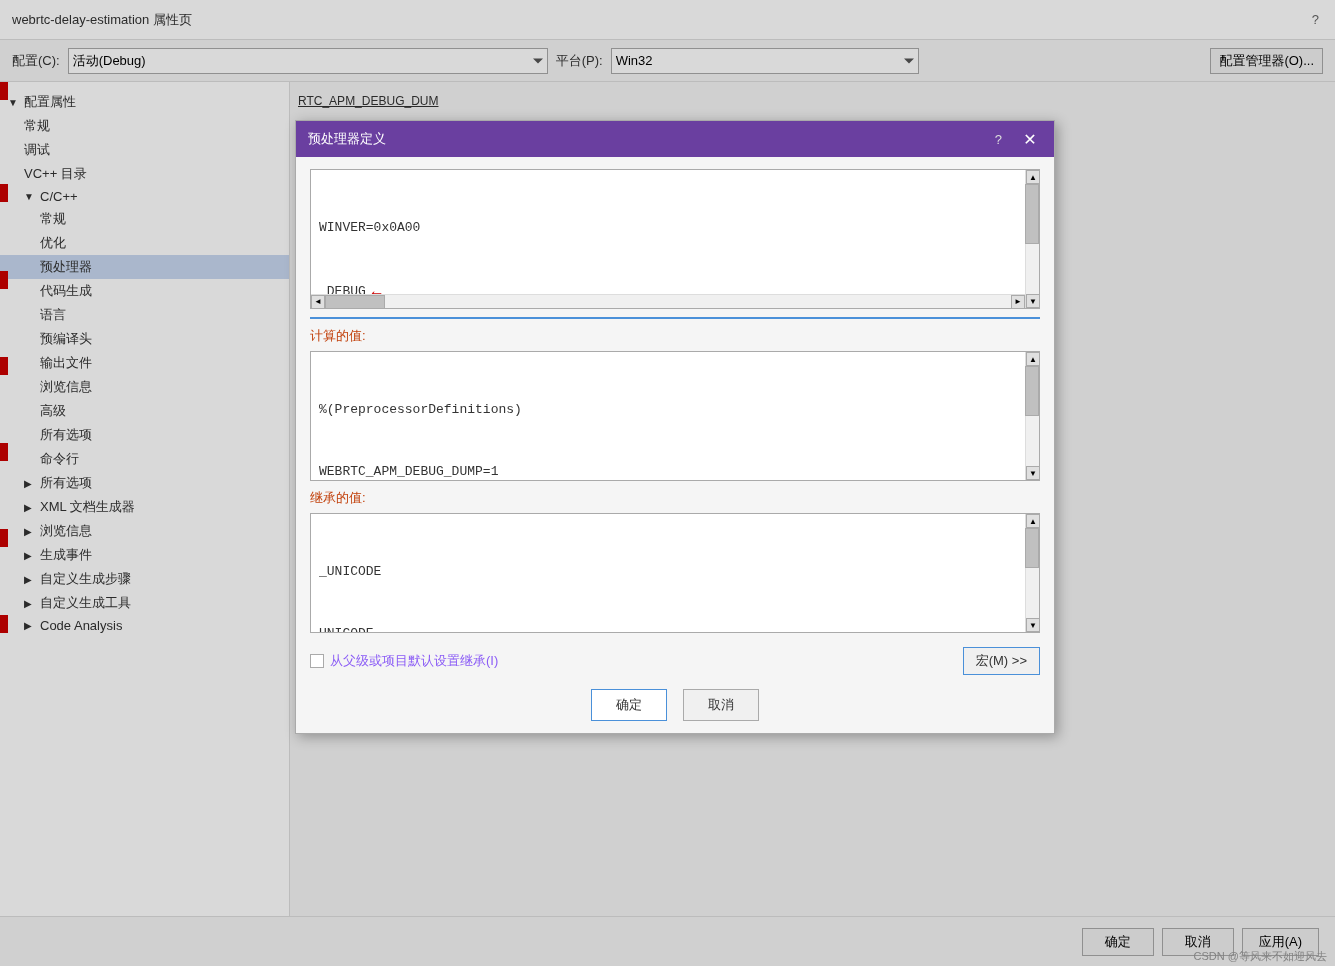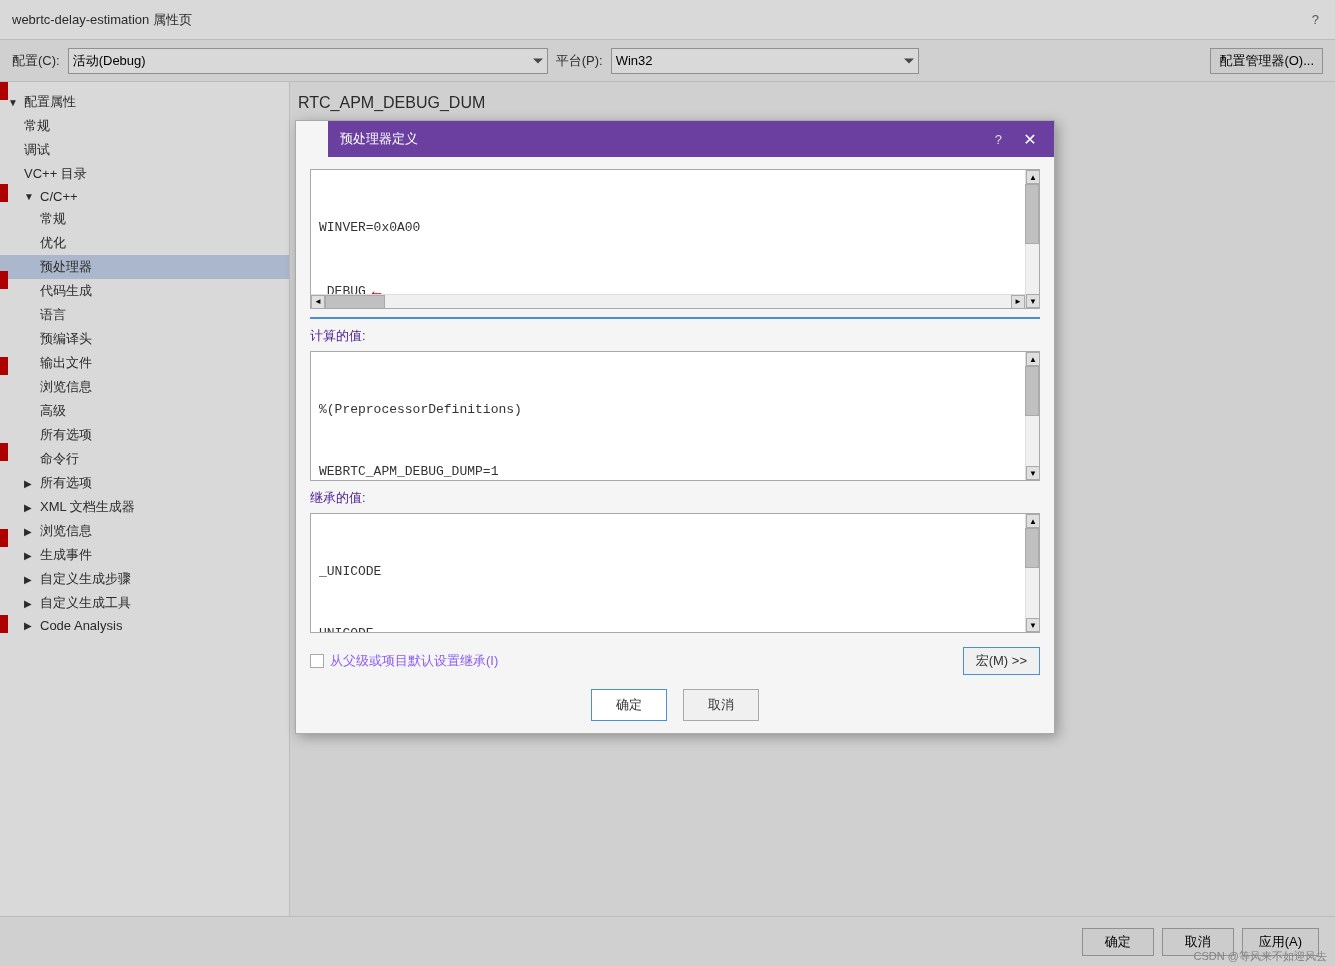--- a/index.html
+++ b/index.html
@@ -215,21 +215,20 @@
 
     .modal-title-bar {
       background: #6a3fa0;
       height: 36px;
       display: flex;
       align-items: center;
       padding: 0 12px;
       color: #fff;
       font-size: 13px;
       gap: 8px;
-      margin-left: 32px;
     }
     .modal-title-text {
       flex: 1;
       color: #fff;
       font-size: 13px;
     }
     .modal-title-help {
       color: #ddd;
       font-size: 13px;
       cursor: pointer;
@@ -318,21 +317,21 @@
 
     
     .blue-separator {
       height: 2px;
       background: #4a90d9;
       margin-bottom: 8px;
     }
 
     .modal-section-label {
       font-size: 13px;
-      color: #4c1d95;
+      color: #c2410c;
       margin-bottom: 6px;
     }
 
     .modal-computed-wrapper {
       background: #fff;
       border: 1px solid #aaa;
       height: 130px;
       position: relative;
       overflow: hidden;
       margin-bottom: 8px;
@@ -521,21 +520,21 @@
         </div>
         <div class="tree-item level2">
           <span class="tree-toggle">▶</span>
           <span>Code Analysis</span>
         </div>
 
       </div>
     </div>
 
     <div class="main-content">
-      <div style="font-size:16px; color:#333; padding: 4px 0;">RTC_APM_DEBUG_DUM</div>
+      <div style="font-size:12px; color:#333; padding: 4px 0; text-decoration: underline;">RTC_APM_DEBUG_DUM</div>
     </div>
 
   </div>
 
   <div class="bottom-bar">
     <button class="bottom-btn">确定</button>
     <button class="bottom-btn">取消</button>
     <button class="bottom-btn">应用(A)</button>
   </div>
 

